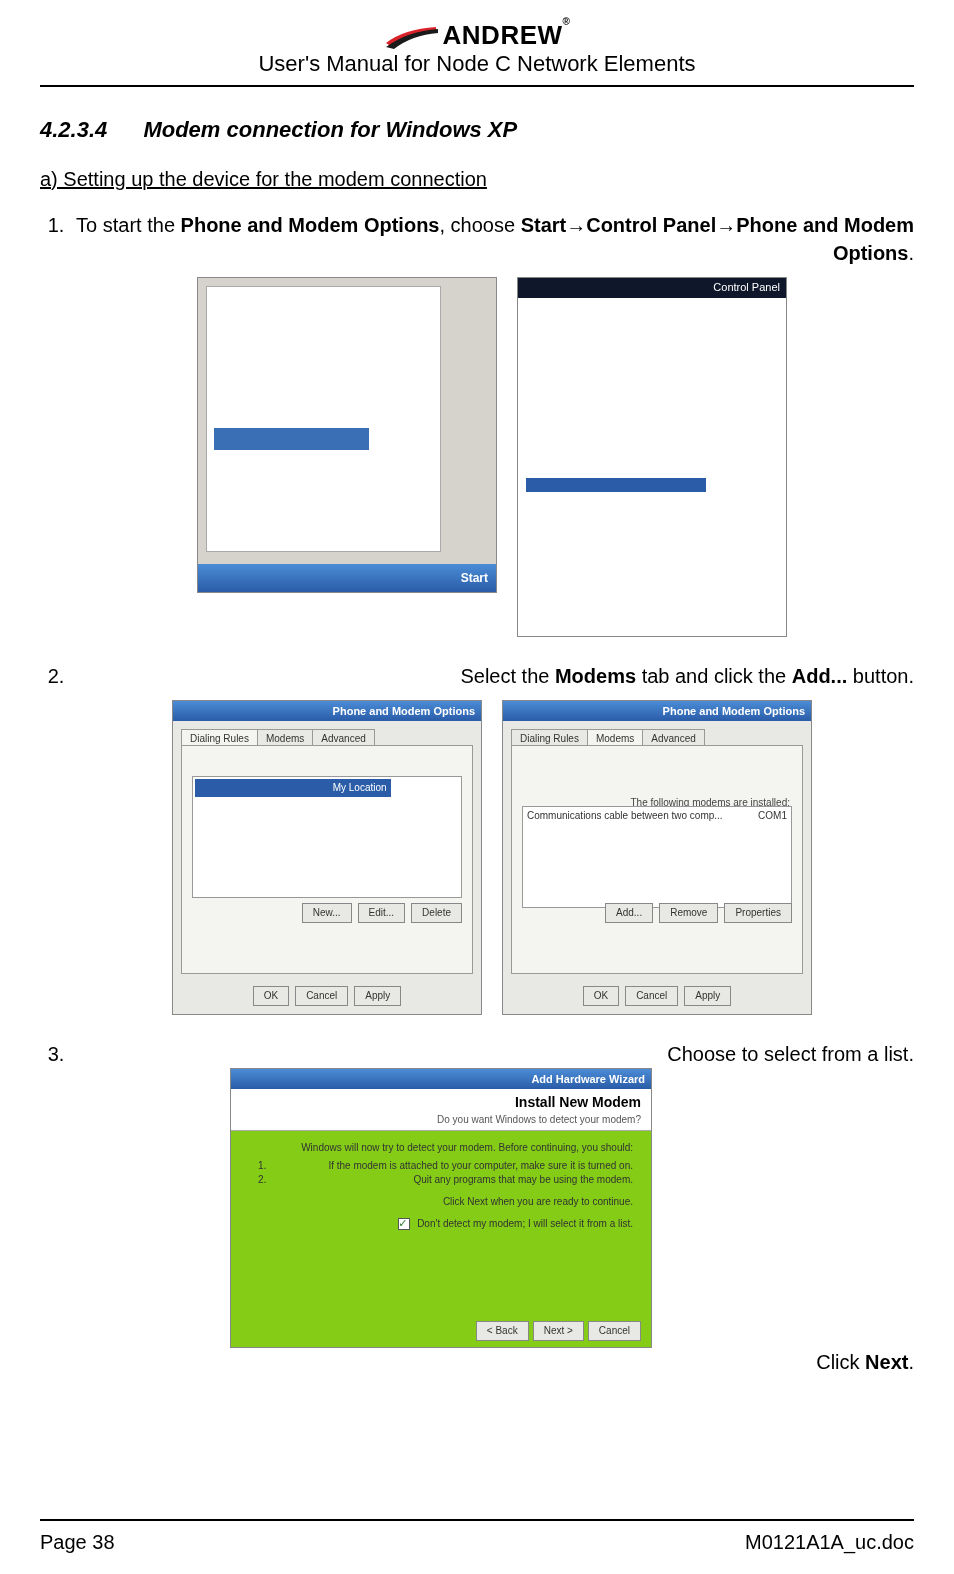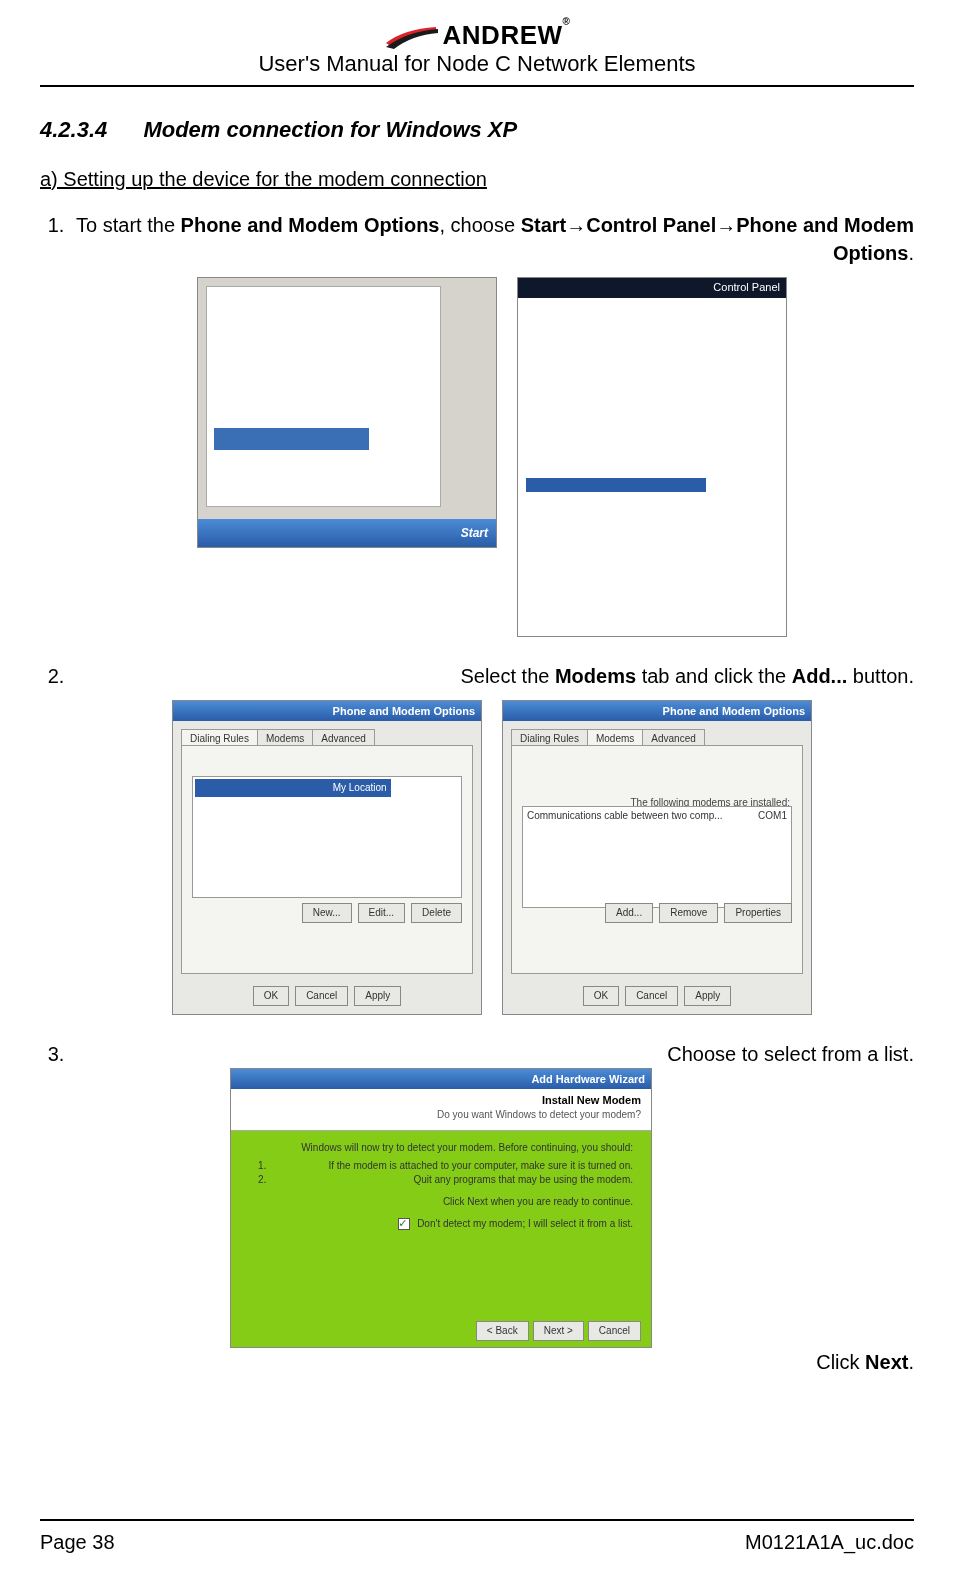--- a/index.html
+++ b/index.html
@@ -88,24 +88,23 @@
     margin: 10px 0 25px 0;
   }
   .placeholder {
     background: #e8e8e4;
     border: 1px solid #999;
     position: relative;
     box-sizing: border-box;
   }
   .startmenu {
     width: 300px;
-    height: 271px;
+    height: 316px;
     background: linear-gradient(180deg,#d6d3cc 0%, #d6d3cc 100%);
     border: 1px solid #888;
-    font-style: italic;
   }
   .startmenu::before {
     content:"";
     position:absolute;
     left:8px; top:8px; right:55px; bottom:40px;
     background:#fff;
     border:1px solid #aaa;
   }
   .startmenu::after {
     content:"";
@@ -244,21 +243,21 @@
   }
   .wizard-header {
     position:absolute;
     left:0; top:20px; right:0; height:42px;
     background:#fff;
     border-bottom:1px solid #aaa;
     padding:4px 10px;
     box-sizing:border-box;
   }
   .wizard-header .h1 {
-    font-size:11px;
+    font-size:14px;
     font-weight:bold;
   }
   .wizard-header .h2 {
     font-size:10px;
     color:#555;
   }
   .wizard-body {
     position:absolute;
     left:0; top:62px; right:0; bottom:36px;
     padding:10px 18px;

